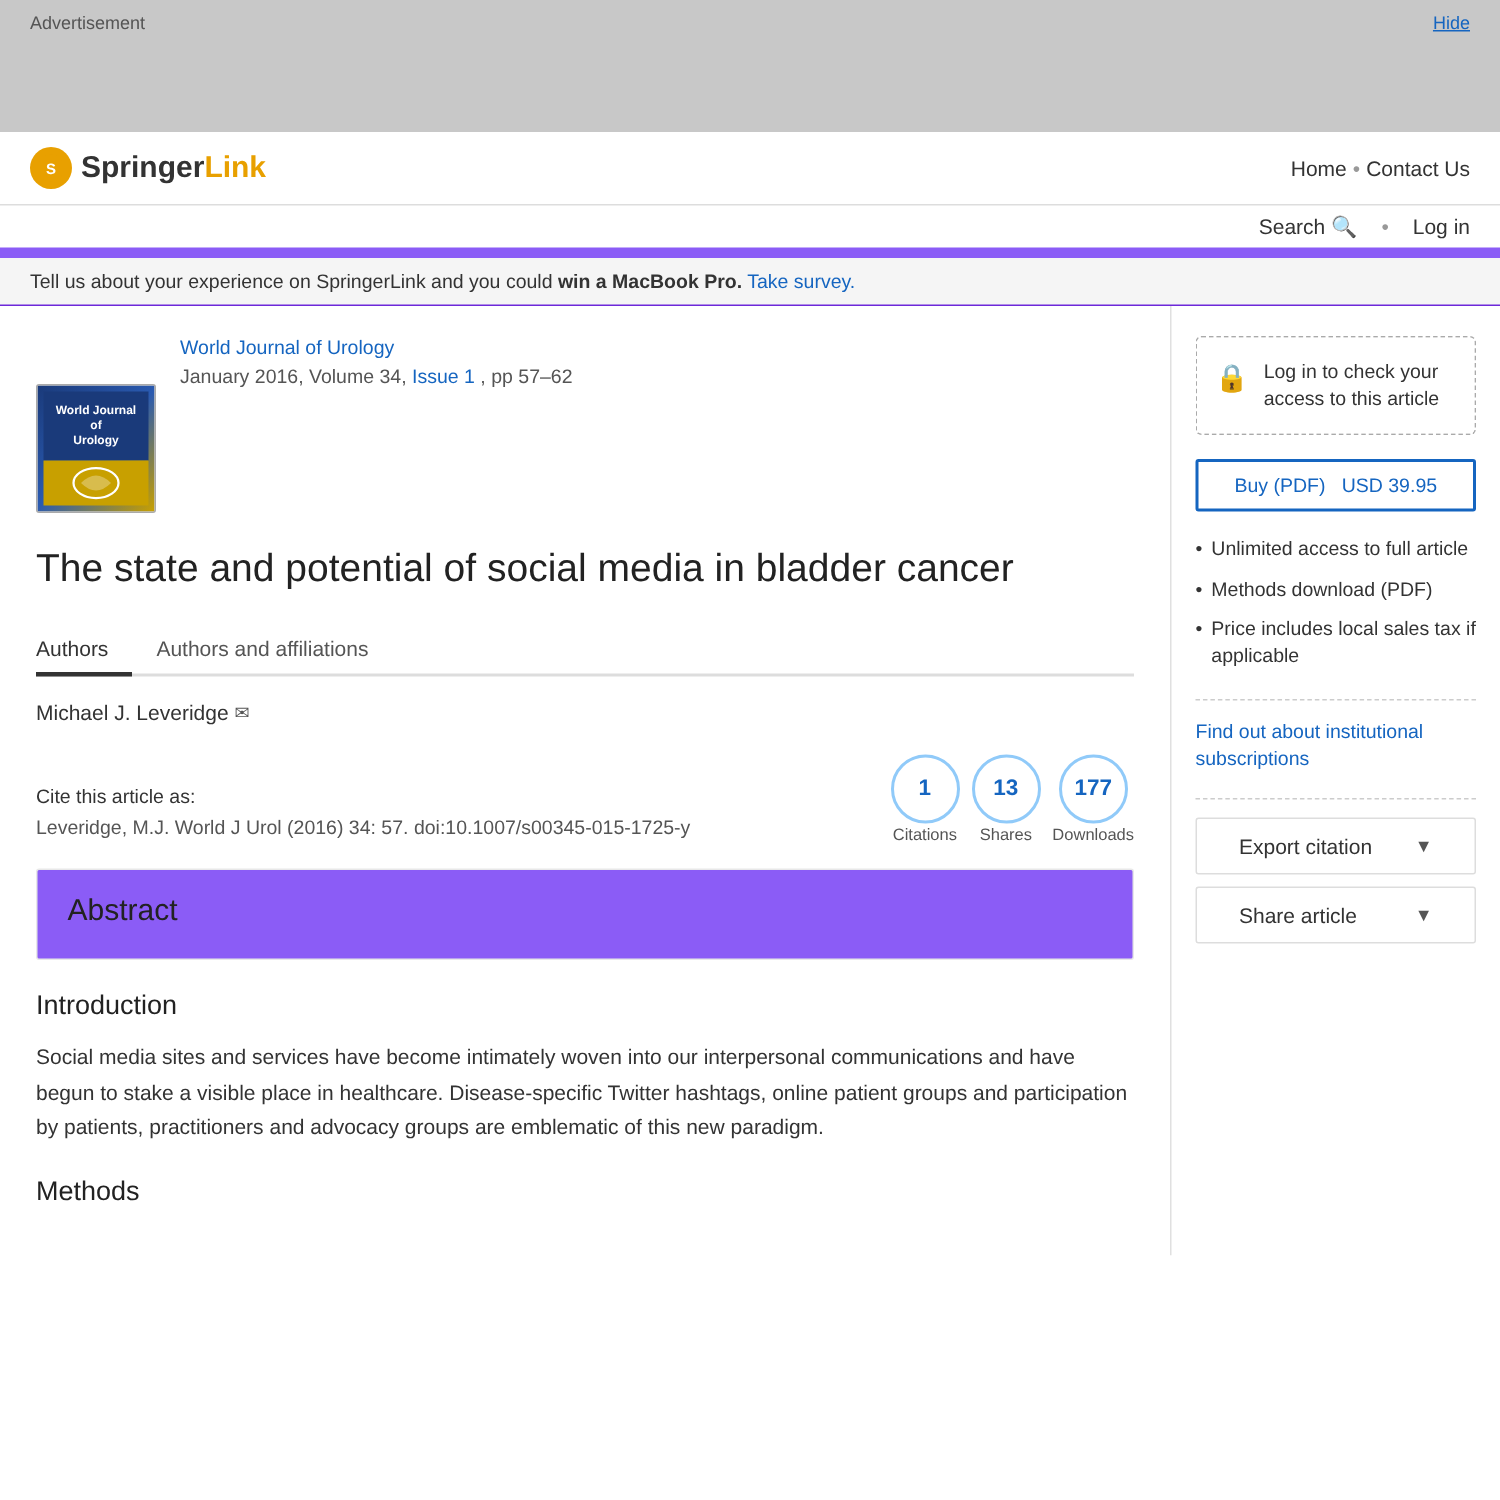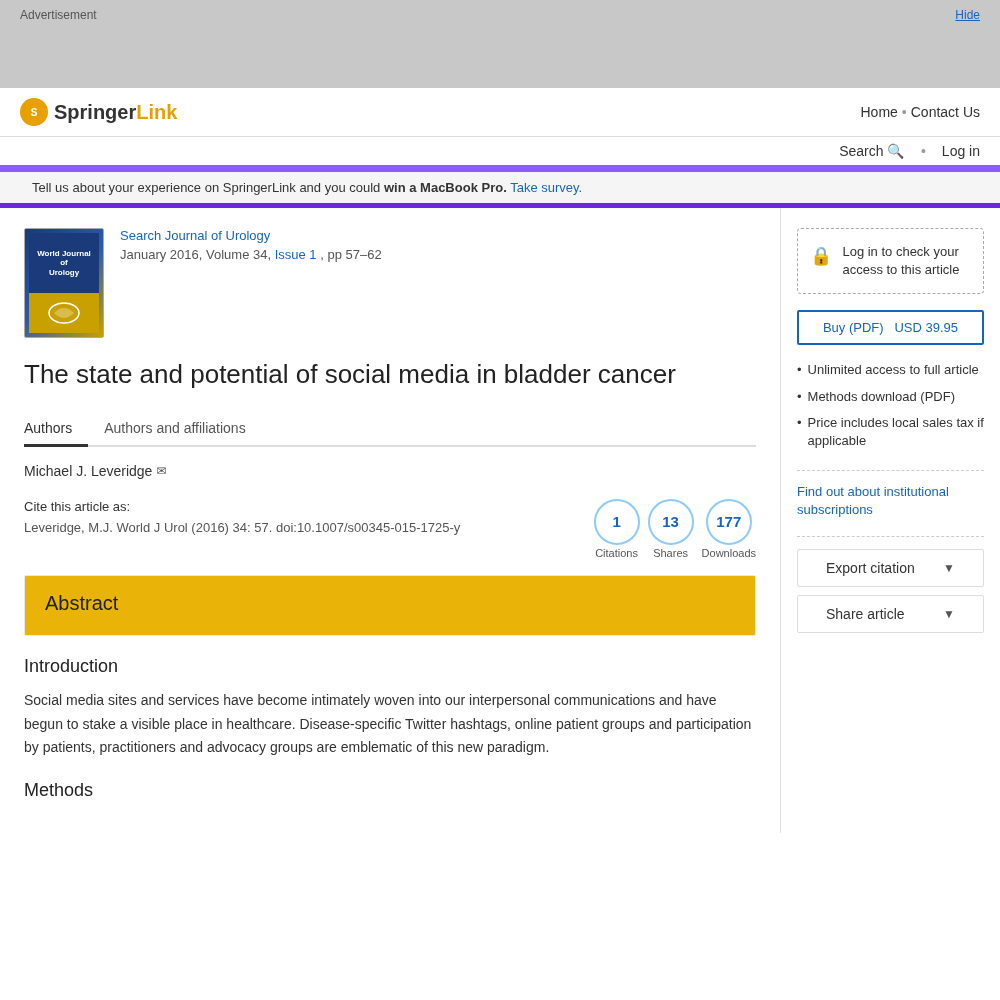--- a/index.html
+++ b/index.html
@@ -47,54 +47,55 @@
       display: flex;
       align-items: center;
       justify-content: flex-end;
       gap: 16px;
     }
     .search-link { display: flex; align-items: center; gap: 4px; color: #333; text-decoration: none; cursor: pointer; font-size: 14px; }
 
     
     .survey-bar {
       background: #f5f5f5;
-      padding: 8px 32px;
+      padding: 8px 20px;
       font-size: 13px;
       color: #333;
-      border-bottom: 5px solid #6d28d9;
+      border-bottom: 1px solid #6d28d9;
     }
     .survey-link { color: #1565c0; text-decoration: none; cursor: pointer; }
 
     
     .main-layout {
       display: flex;
       max-width: 1000px;
       margin: 0 auto;
     }
 
     
     .article-content {
       flex: 1;
       padding: 20px 24px;
     }
 
     
     .journal-header { display: flex; gap: 16px; margin-bottom: 20px; }
     .journal-cover {
-      width: 80px; height: 110px;
+      width: 80px; height: 86px;
       background: linear-gradient(135deg, #1a3a7a 0%, #2a5ab0 50%, #c8a000 100%);
       border: 1px solid #aaa;
       border-radius: 2px;
       display: flex; align-items: center; justify-content: center;
       flex-direction: column;
       color: #fff;
       font-size: 9px;
       text-align: center;
       padding: 4px;
       flex-shrink: 0;
+      margin-top: 32px;
     }
     .journal-cover .cover-title { font-size: 8px; font-weight: bold; color: #fff; line-height: 1.2; }
     .journal-info { display: flex; flex-direction: column; justify-content: flex-start; gap: 4px; }
     .journal-name-link { color: #1565c0; text-decoration: none; font-size: 13px; }
     .journal-meta { font-size: 13px; color: #555; }
     .issue-link { color: #1565c0; text-decoration: none; }
 
     
     .article-title { font-size: 26px; font-weight: normal; color: #222; line-height: 1.3; margin-bottom: 20px; }
 
@@ -117,41 +118,41 @@
 
     
     .article-details { display: flex; gap: 40px; margin-bottom: 16px; }
     .detail-col { flex: 1; }
     .topic-label { font-size: 13px; color: #333; margin-bottom: 8px; }
     .first-online { font-size: 13px; color: #333; margin-bottom: 4px; }
     .first-online-link { color: #1565c0; text-decoration: none; }
     .doi { font-size: 13px; color: #333; }
 
     .cite-col { flex: 1; }
-    .cite-label { font-size: 13px; color: #333; font-weight: 500; margin-bottom: 4px; }
+    .cite-label { font-size: 13px; color: #333; font-weight: 500; margin-bottom: 4px; margin-top: 20px; }
     .cite-text { font-size: 13px; color: #555; line-height: 1.5; }
 
     
     .metrics { display: flex; gap: 8px; align-items: center; }
     .metric-circle {
       display: flex; flex-direction: column; align-items: center; gap: 2px;
     }
     .circle {
       width: 46px; height: 46px;
       border-radius: 50%;
       border: 2px solid #90caf9;
       display: flex; align-items: center; justify-content: center;
       font-size: 15px; font-weight: bold; color: #1565c0;
       background: #fff;
     }
     .metric-label { font-size: 11px; color: #555; text-align: center; }
 
     
     .abstract-box {
-      background: #eab308;
+      background: #8b5cf6;
       border: 1px solid #e8e8e8;
       border-radius: 2px;
       padding: 16px 20px;
       margin-bottom: 20px;
     }
     .abstract-heading { font-size: 20px; font-weight: normal; color: #222; margin-bottom: 4px; }
 
     .section-heading { font-size: 18px; font-weight: normal; color: #222; margin-bottom: 12px; margin-top: 8px; }
     .paragraph { font-size: 14px; color: #333; line-height: 1.7; margin-bottom: 20px; }
 
@@ -271,21 +272,21 @@
           <div class="cover-title">Urology</div>
         </div>
         <div style="background:#c8a000;width:100%;flex:1;display:flex;align-items:center;justify-content:center;">
           <svg width="40" height="30" viewBox="0 0 40 30">
             <ellipse cx="20" cy="15" rx="15" ry="10" fill="none" stroke="#fff" stroke-width="1.5"></ellipse>
             <path d="M10 15 Q20 5 30 15 Q20 25 10 15" fill="rgba(255,255,255,0.3)"></path>
           </svg>
         </div>
       </div>
       <div class="journal-info">
-        <a class="journal-name-link">Search Journal of Urology</a>
+        <a class="journal-name-link">World Journal of Urology</a>
         <div class="journal-meta">
           <span>January 2016, Volume 34,</span>
           <a class="issue-link">Issue 1</a>
           <span>, pp 57–62</span>
         </div>
       </div>
     </div>
 
     <h1 class="article-title">The state and potential of social media in bladder cancer</h1>
 

